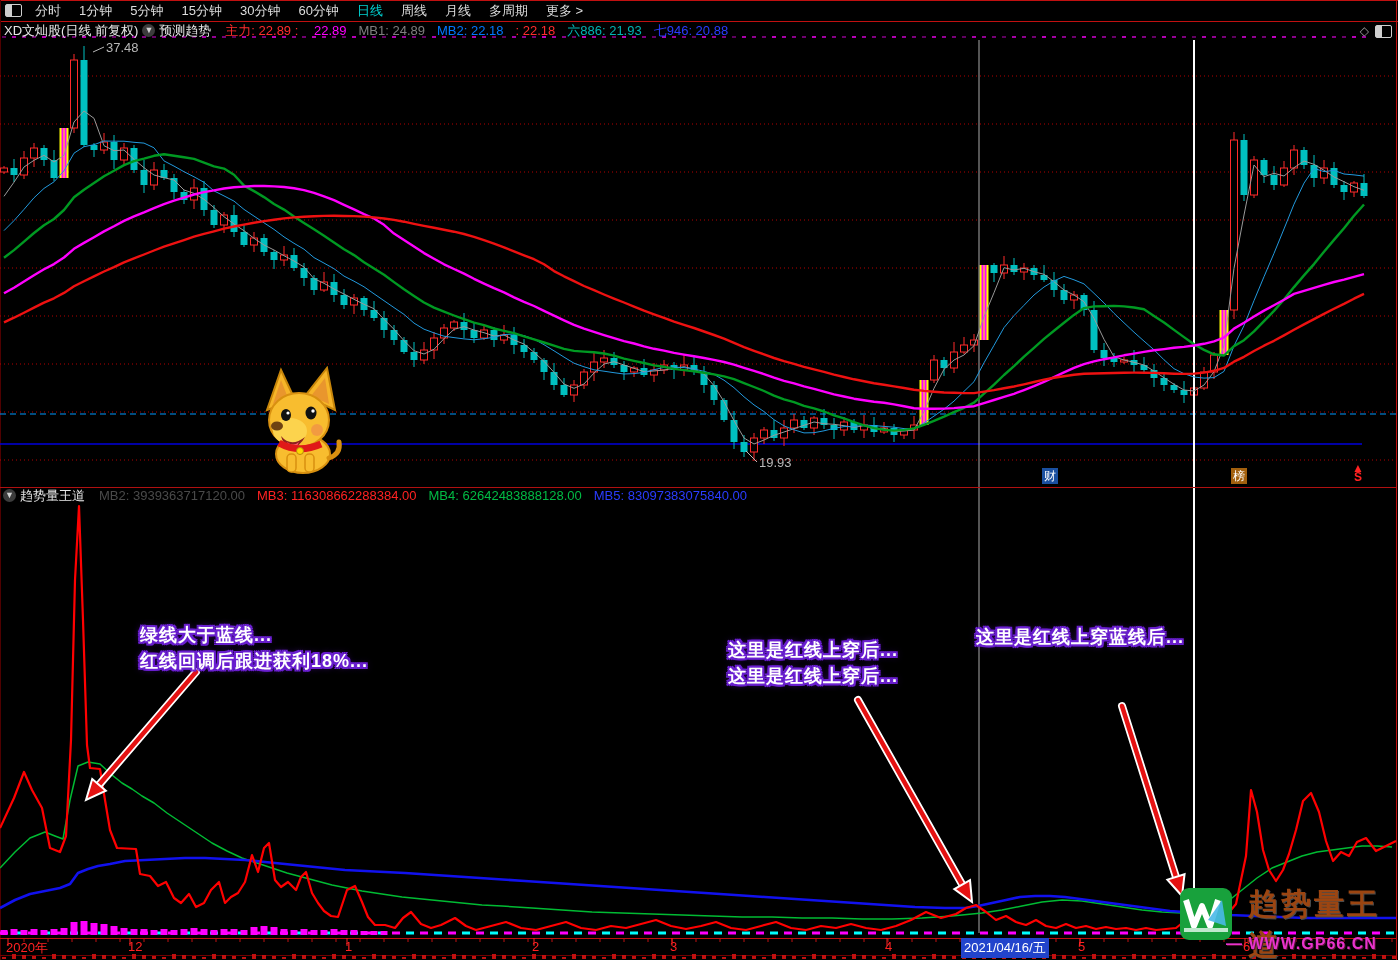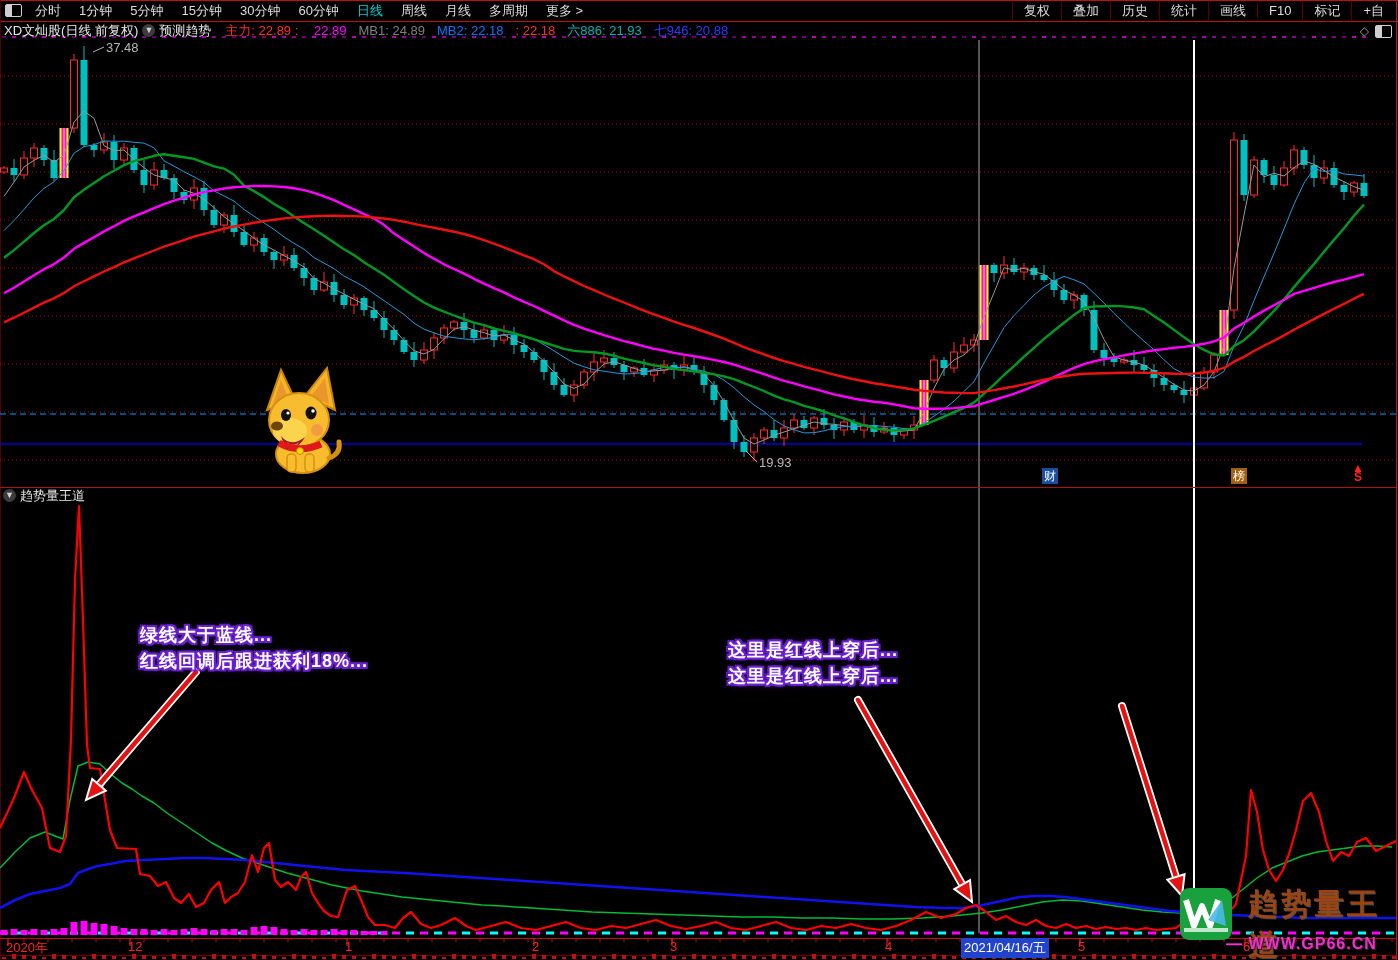--- a/index.html
+++ b/index.html
@@ -754,30 +754,20 @@
       <span class="pitem">5分钟</span>
       <span class="pitem">15分钟</span>
       <span class="pitem">30分钟</span>
       <span class="pitem">60分钟</span>
       <span class="pitem active">日线</span>
       <span class="pitem">周线</span>
       <span class="pitem">月线</span>
       <span class="pitem">多周期</span>
       <span class="pitem">更多 &gt;</span>
     </div>
-  <div id="toolbar-right">
-      <span class="titem">复权</span>
-      <span class="titem">叠加</span>
-      <span class="titem">历史</span>
-      <span class="titem">统计</span>
-      <span class="titem">画线</span>
-      <span class="titem">F10</span>
-      <span class="titem">标记</span>
-      <span class="titem">+自</span>
-    </div>
 
   <div id="titlebar" class="row">
     <span style="margin-left:4px">XD文灿股(日线 前复权)</span>
     <span class="circ-ico">▼</span>
     <span style="margin-right:14px">预测趋势</span>
     <span id="titlevals"><span class="seg" style="color: rgb(255, 45, 45);">主力: 22.89 : </span><span class="seg" style="color: rgb(255, 0, 255);">22.89</span><span class="seg" style="color: rgb(127, 127, 127);">MB1: 24.89</span><span class="seg" style="color: rgb(0, 119, 255);">MB2: 22.18</span><span class="seg" style="color: rgb(255, 45, 45);">: 22.18</span><span class="seg" style="color: rgb(0, 180, 180);">六886: 21.93</span><span class="seg" style="color: rgb(42, 60, 255);">七946: 20.88</span></span>
   </div>
   <div id="tr-icons">
     <span>◇</span>
     <span class="panelicon" style="margin:0"></span>
@@ -788,32 +778,34 @@
 
   <div id="etags">
       <div class="etag" style="left: 1042px; background: rgb(26, 79, 160);">财</div>
       <div class="etag" style="left: 1231px; background: rgb(162, 96, 14);">榜</div>
     </div>
   <div id="sig-s">▲<br><span>S</span></div>
 
   <div id="panel2header" class="row">
     <span class="circ-ico" style="margin-left:3px">▼</span>
     <span style="margin-right:14px">趋势量王道</span>
+    <span id="panel2vals"><span class="seg" style="color: rgb(74, 74, 74);">MB2: 3939363717120.00</span><span class="seg" style="color: rgb(255, 34, 34);">MB3: 116308662288384.00</span><span class="seg" style="color: rgb(0, 187, 68);">MB4: 62642483888128.00</span><span class="seg" style="color: rgb(42, 60, 255);">MB5: 83097383075840.00</span></span>
   </div>
 
   <div id="annots">
       <div class="annot" style="left: 140px; top: 622px;">
         <div>绿线大于蓝线...</div>
         <div>红线回调后跟进获利18%...</div>
       </div>
       <div class="annot" style="left: 728px; top: 637px;">
         <div>这里是红线上穿后...</div>
         <div>这里是红线上穿后...</div>
       </div>
       <div class="annot" style="left: 976px; top: 624px;">
+        <div>这里是红线上穿蓝线后...</div>
       </div>
     </div>
 
   <div id="dog">
     <svg width="92" height="108" viewBox="0 0 92 108">
       <polygon points="14,44 28,4 42,34" fill="#f6b529" stroke="#c8860a" stroke-width="2"></polygon>
       <polygon points="52,30 74,2 82,44" fill="#f6b529" stroke="#c8860a" stroke-width="2"></polygon>
       <polygon points="20,38 28,14 35,32" fill="#e9962d"></polygon>
       <polygon points="58,30 72,12 76,38" fill="#e9962d"></polygon>
       <ellipse cx="50" cy="88" rx="27" ry="19" fill="#f8bd2f" stroke="#d89010" stroke-width="2"></ellipse>

